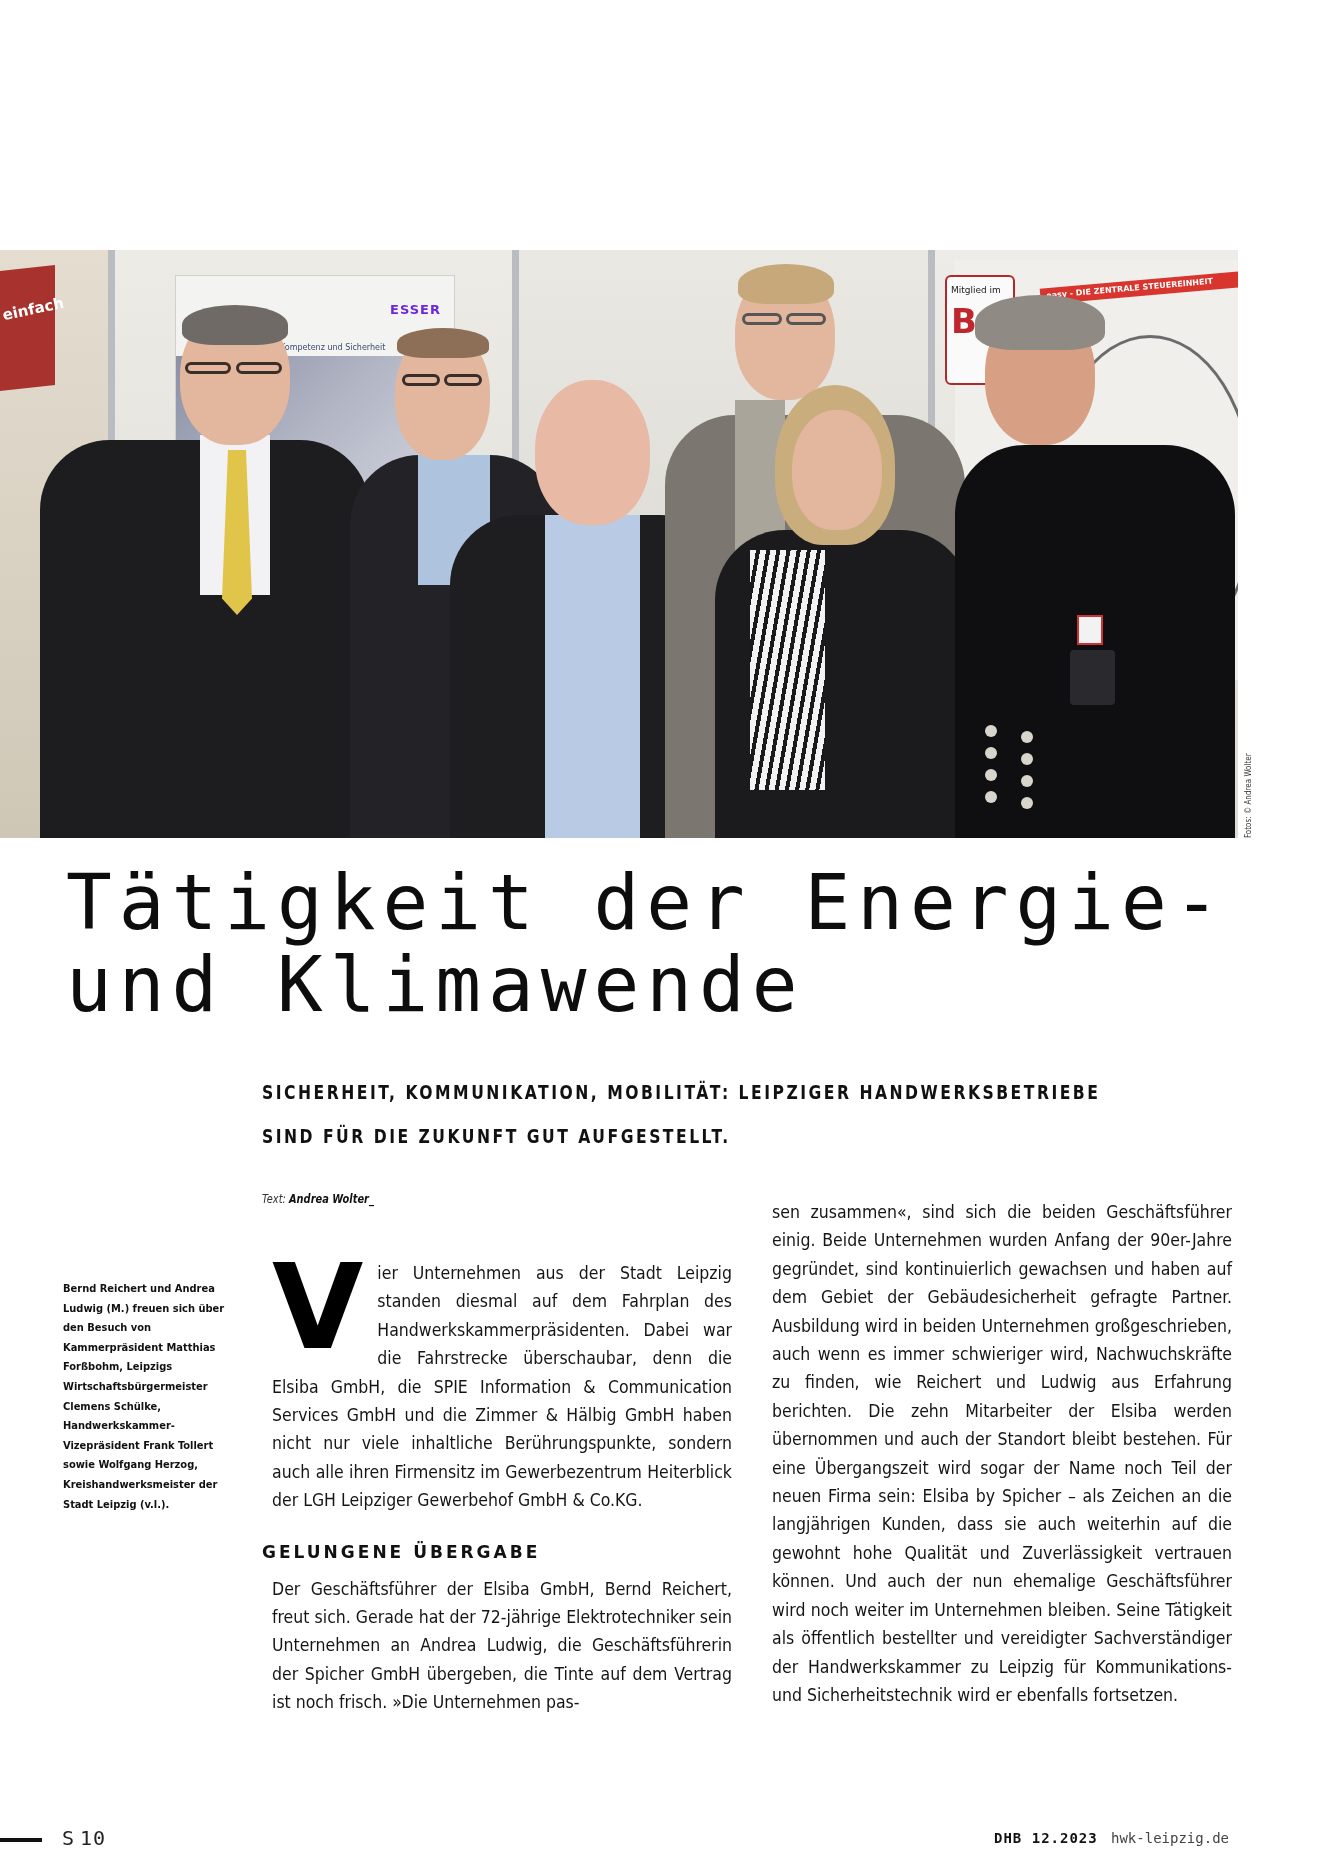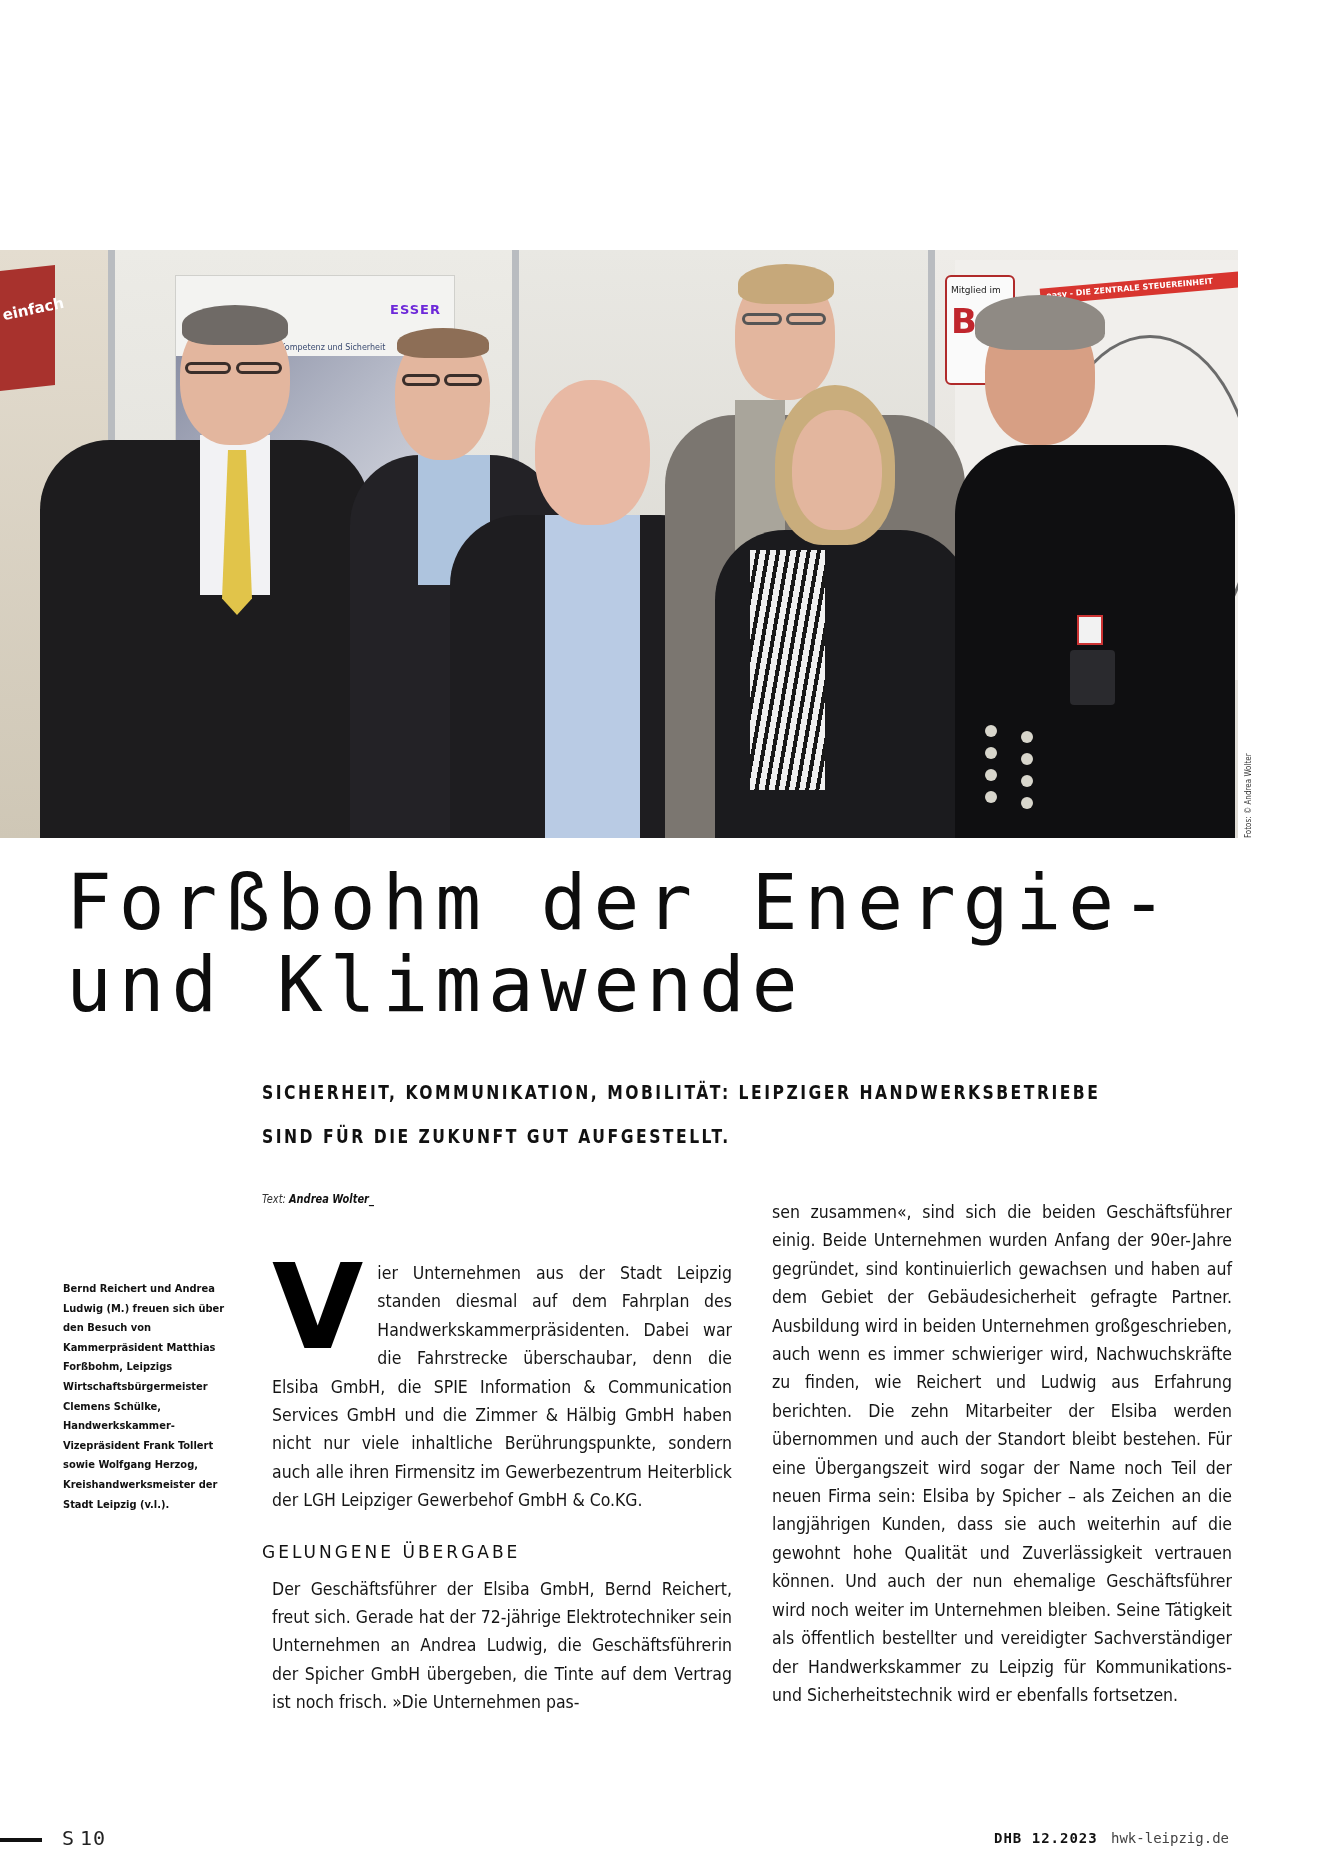--- a/index.html
+++ b/index.html
@@ -103,21 +103,21 @@
       font-size: 17.5px; line-height: 28.4px; color: #151515; text-align: justify;
     }
     .col p { margin: 10px; }
     .col1 { left: 262px; top: 1249px; }
     .col2 { left: 762px; top: 1188px; }
     .dropcap {
       float: left; font-family: "DejaVu Sans", sans-serif; font-weight: bold;
       font-size: 118px; line-height: 92px; height: 88px; margin: 2px 14px 0 0; color: #000;
     }
     .col-heading {
-      font-family: "DejaVu Sans", sans-serif; font-weight: normal; font-size: 17px;
+      font-family: "DejaVu Sans", sans-serif; font-weight: bold; font-size: 17px;
       letter-spacing: 3px; line-height: 26px; margin-top: 24px; color: #111;
     }
 
     
     .footer-rule { position: absolute; left: 0; top: 1838px; width: 42px; height: 4px; background: #111; }
     .page-num {
       position: absolute; left: 62px; top: 1826px; font-family: "DejaVu Sans Mono", monospace; font-size: 20px; color: #222;
     }
     .page-num b { font-weight: normal; letter-spacing: 1px; margin-left: 6px; }
     .issue {
@@ -205,21 +205,21 @@
     <div class="hair" style="left:975px;top:45px;width:130px;height:55px;background:#8f8a84;"></div>
     <div style="position:absolute;left:1077px;top:365px;width:26px;height:30px;background:#f2f2f2;border:2px solid #c33;"></div>
     <div style="position:absolute;left:1070px;top:400px;width:45px;height:55px;background:#2a2a2e;border-radius:4px;"></div>
     <div style="position:absolute;left:985px;top:475px;width:12px;height:12px;border-radius:50%;background:#d8d6cc;box-shadow:0 22px 0 #d8d6cc,0 44px 0 #d8d6cc,0 66px 0 #d8d6cc,36px 6px 0 #d8d6cc,36px 28px 0 #d8d6cc,36px 50px 0 #d8d6cc,36px 72px 0 #d8d6cc;"></div>
   </div>
 </div>
 
 <div class="photo-credit">Fotos: © Andrea Wolter</div>
 
 <h1 class="headline">
-  <span>Forßbohm der Energie-</span>
+  <span>Tätigkeit der Energie-</span>
   <span>und Klimawende</span>
 </h1>
 
 <div class="subhead">
   <span>SICHERHEIT, KOMMUNIKATION, MOBILITÄT: LEIPZIGER HANDWERKSBETRIEBE</span>
   <span>SIND FÜR DIE ZUKUNFT GUT AUFGESTELLT.</span>
 </div>
 
 <div class="caption">Bernd Reichert und Andrea Ludwig (M.) freuen sich über den Besuch von Kammerpräsident Matthias Forßbohm, Leipzigs Wirtschaftsbürgermeister Clemens Schülke, Handwerkskammer-Vizepräsident Frank Tollert sowie Wolfgang Herzog, Kreishandwerksmeister der Stadt Leipzig (v.l.).</div>
 

